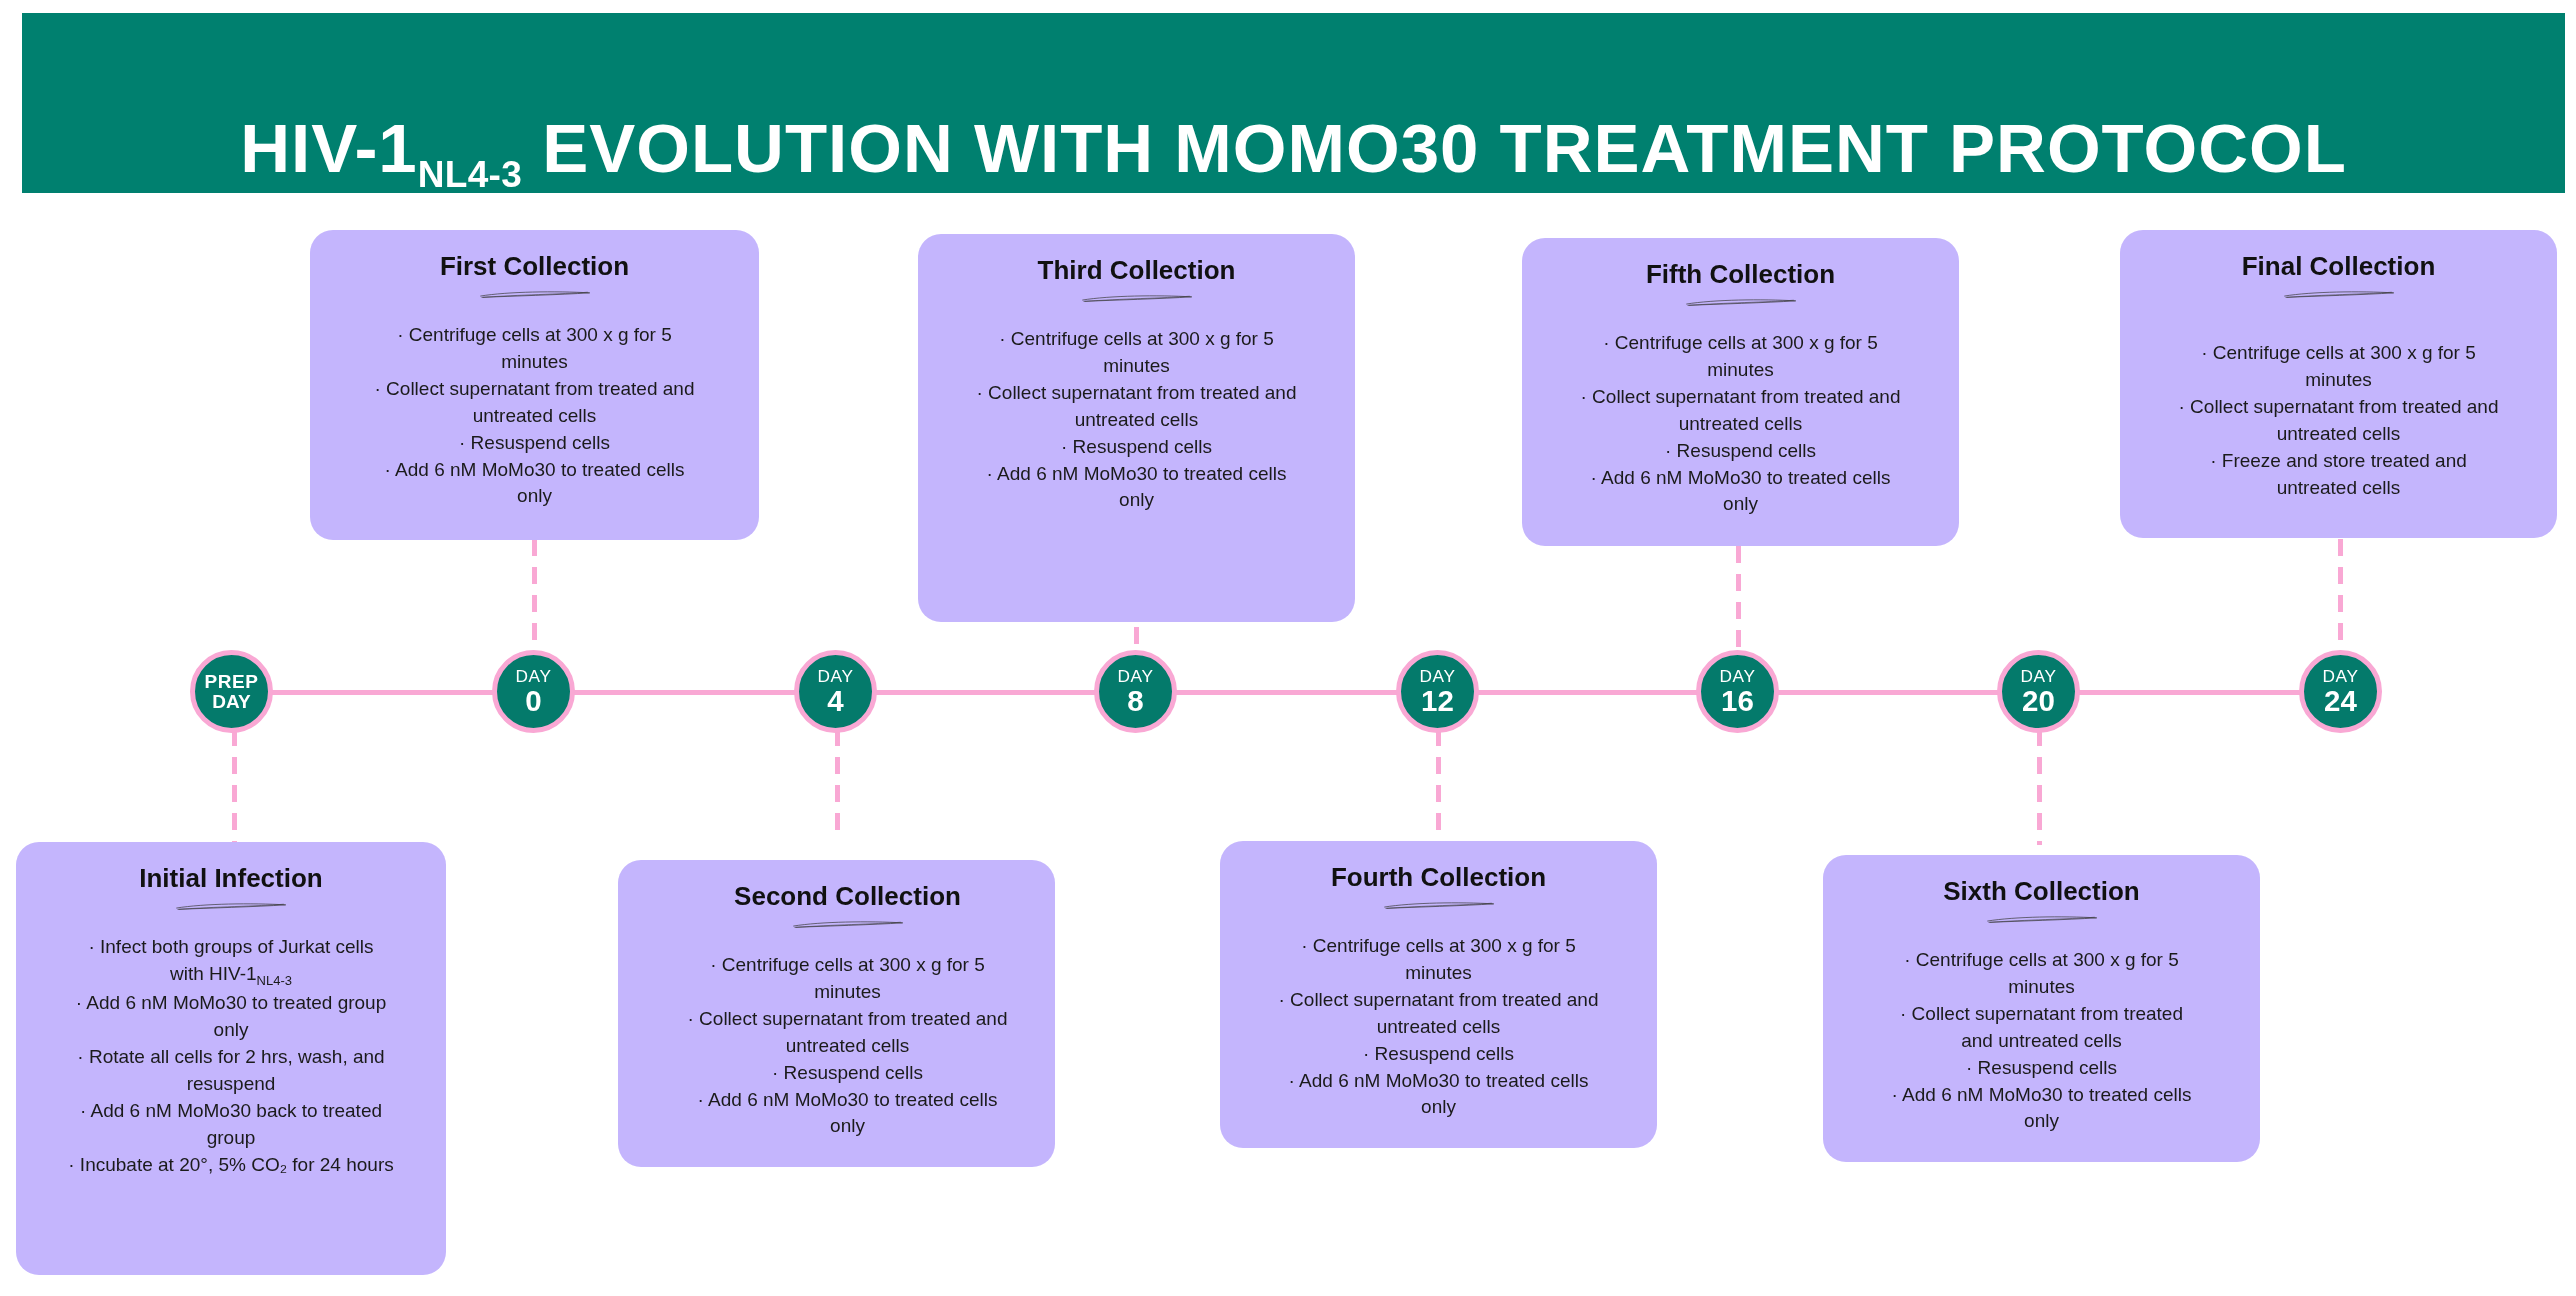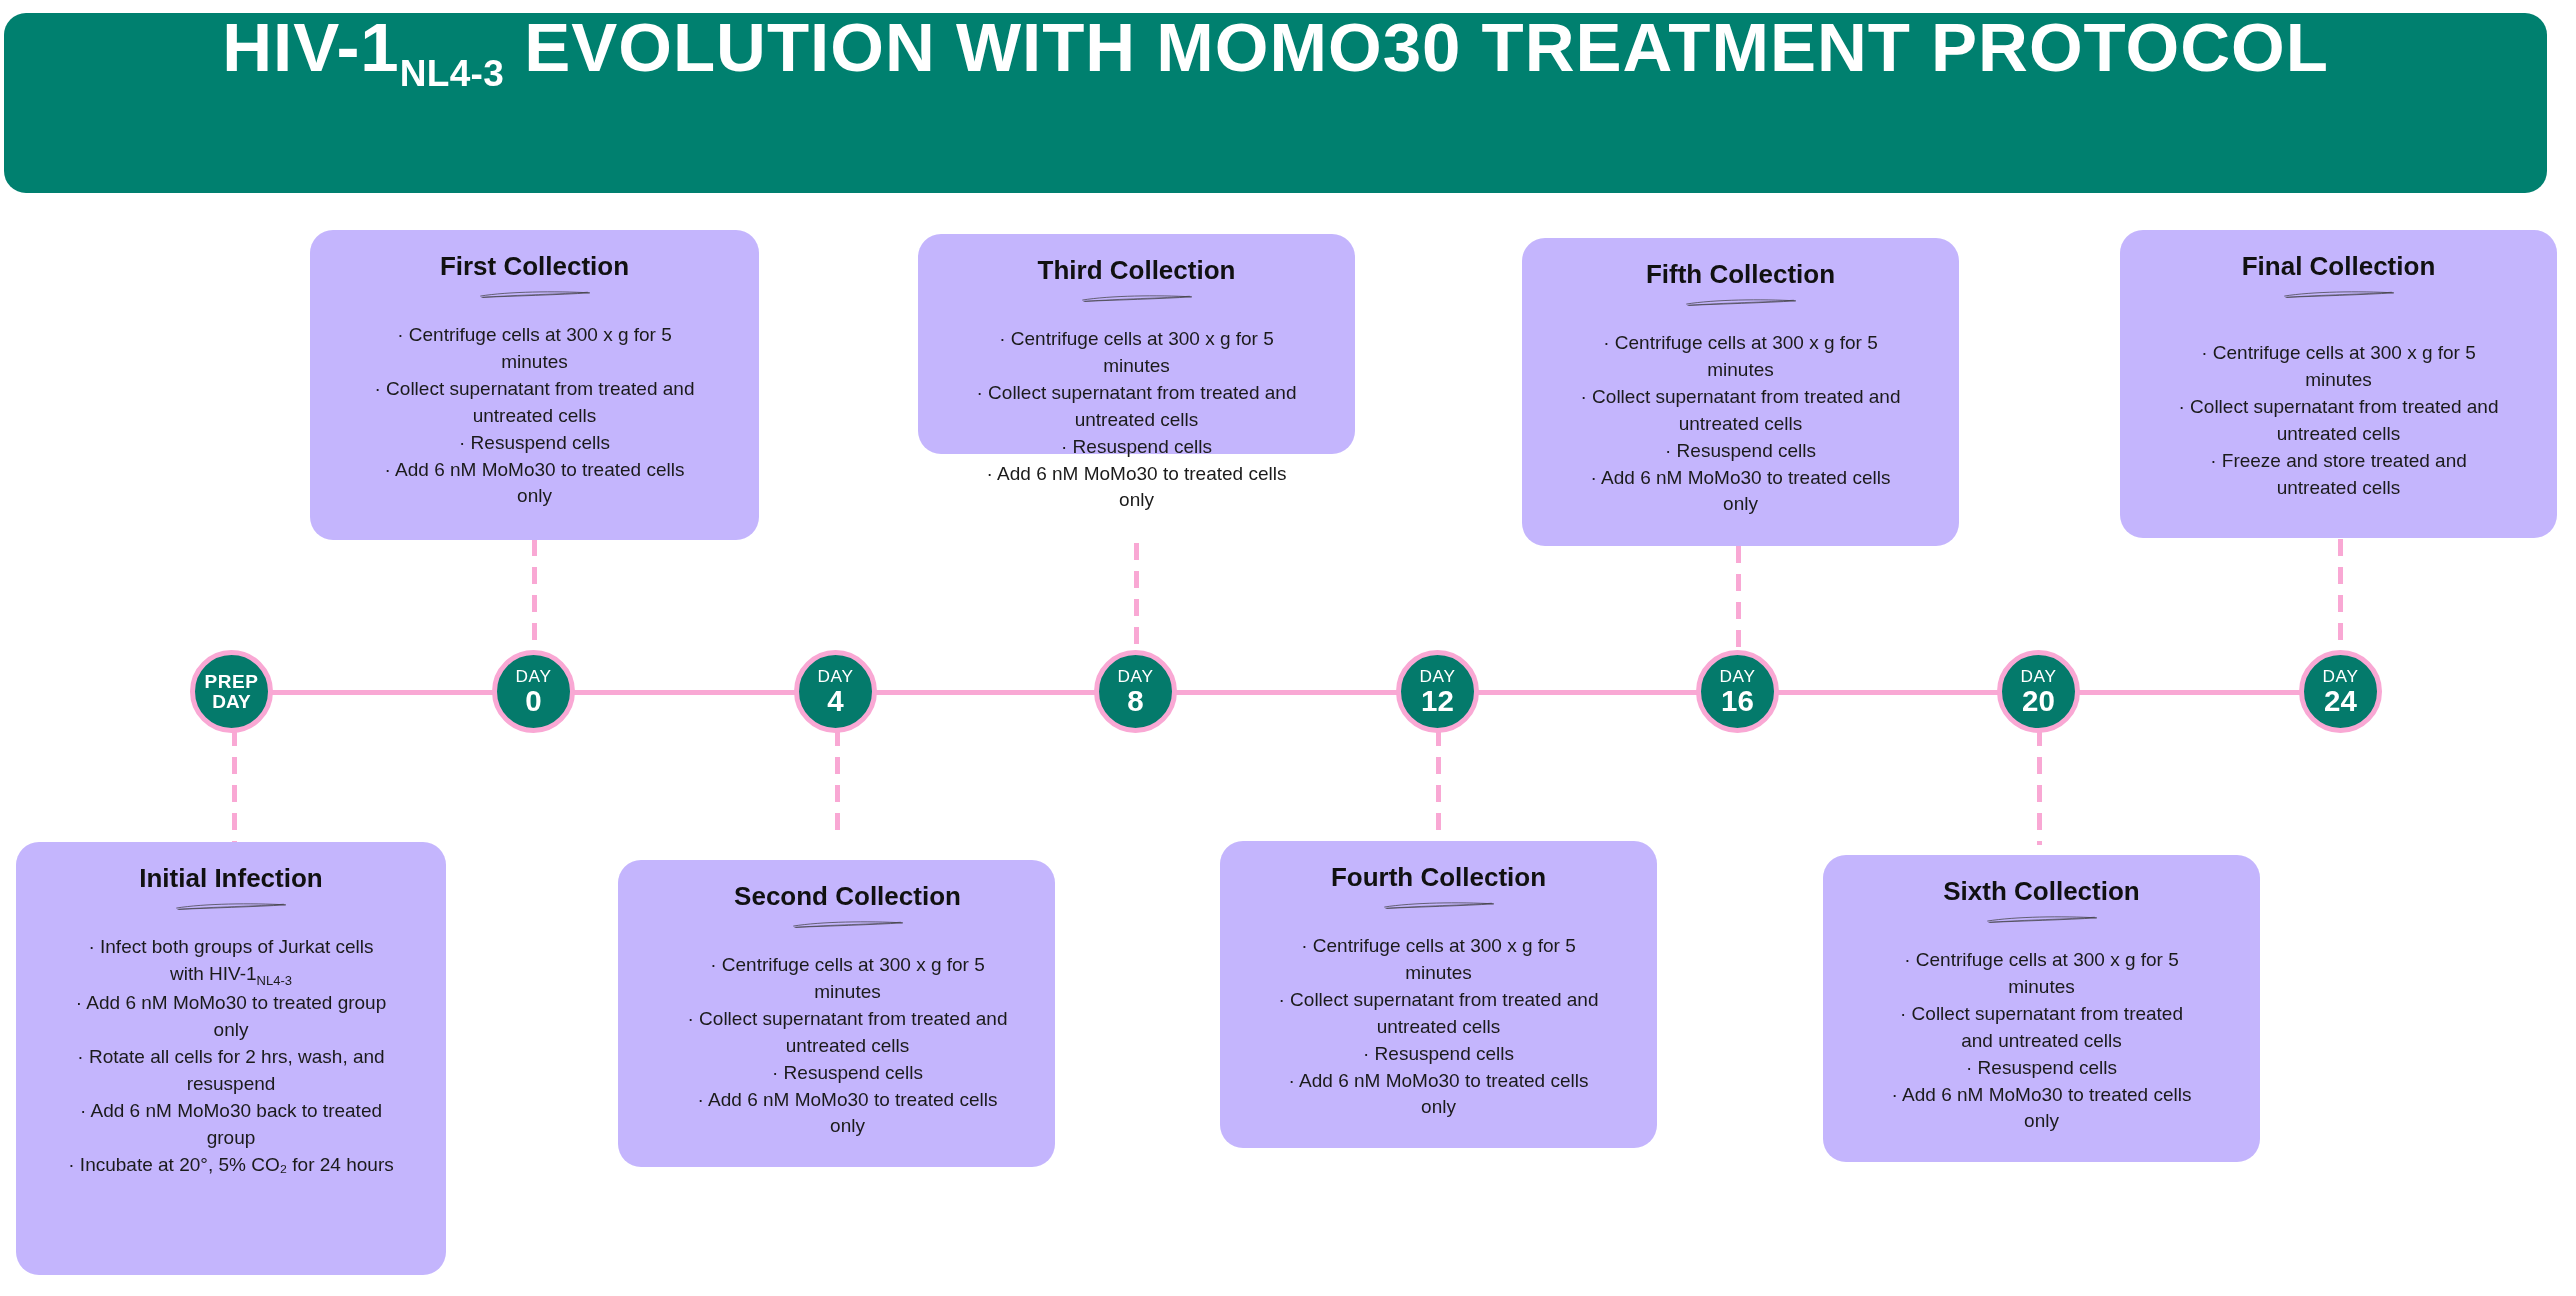--- a/index.html
+++ b/index.html
@@ -11,30 +11,29 @@
     font-family: "Liberation Sans", sans-serif;
     width: 2576px;
     height: 1296px;
     position: relative;
     overflow: hidden;
   }
 
   
   #header-bar {
     position: absolute;
-    left: 4px;
+    left: 22px;
     top: 13px;
     width: 2543px;
     height: 180px;
     background: #00806F;
     display: flex;
-    align-items: flex-start;
+    align-items: flex-end;
     justify-content: center;
     box-sizing: border-box;
-    border-radius: 22px;
   }
   #header-title {
     color: #ffffff;
     font-size: 69px;
     font-weight: 700;
     letter-spacing: 1px;
     text-transform: uppercase;
     white-space: nowrap;
     line-height: 1;
   }
@@ -194,21 +193,21 @@
     <p class="li">· Centrifuge cells at 300 x g for 5</p>
     <p class="li">minutes</p>
     <p class="li">· Collect supernatant from treated and</p>
     <p class="li">untreated cells</p>
     <p class="li">· Resuspend cells</p>
     <p class="li">· Add 6 nM MoMo30 to treated cells</p>
     <p class="li">only</p>
   </div>
 </div>
 
-<div class="card" style="left:918px; top:234px; width:437px; height:220px;">
+<div class="card" style="left:918px; top:234px; width:437px; height:388px;">
   <div class="card-title">Third Collection</div>
   <svg class="card-rule" viewBox="0 0 175 16" preserveAspectRatio="none">
     <path d="M2,11 C45,4 120,3 173,6 C125,9 52,11 4,13" fill="none" stroke="#3a3a3a" stroke-width="1.1"></path>
     <path d="M6,13 C60,9 130,8 170,5" fill="none" stroke="#3a3a3a" stroke-width="0.9"></path>
   </svg>
   <div class="card-body">
     <p class="li">· Centrifuge cells at 300 x g for 5</p>
     <p class="li">minutes</p>
     <p class="li">· Collect supernatant from treated and</p>
     <p class="li">untreated cells</p>

